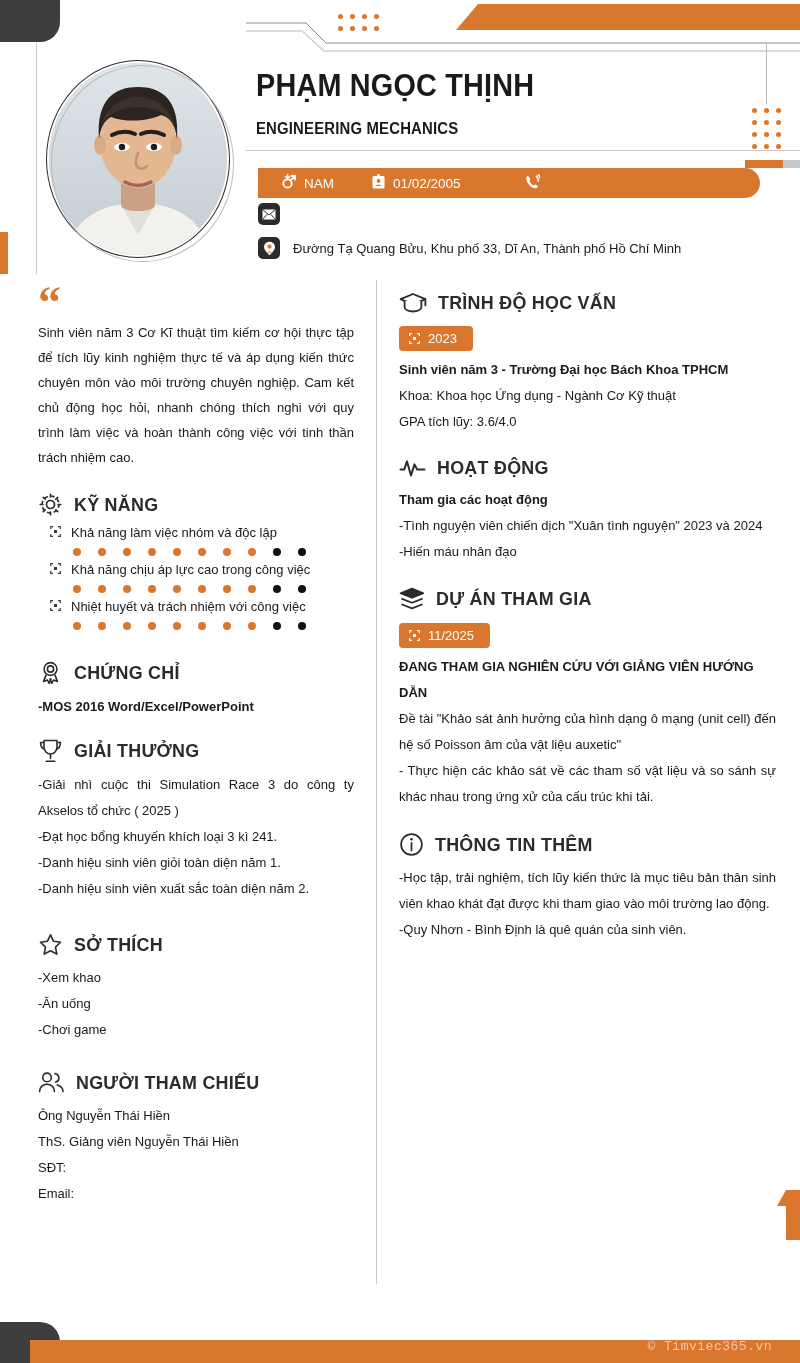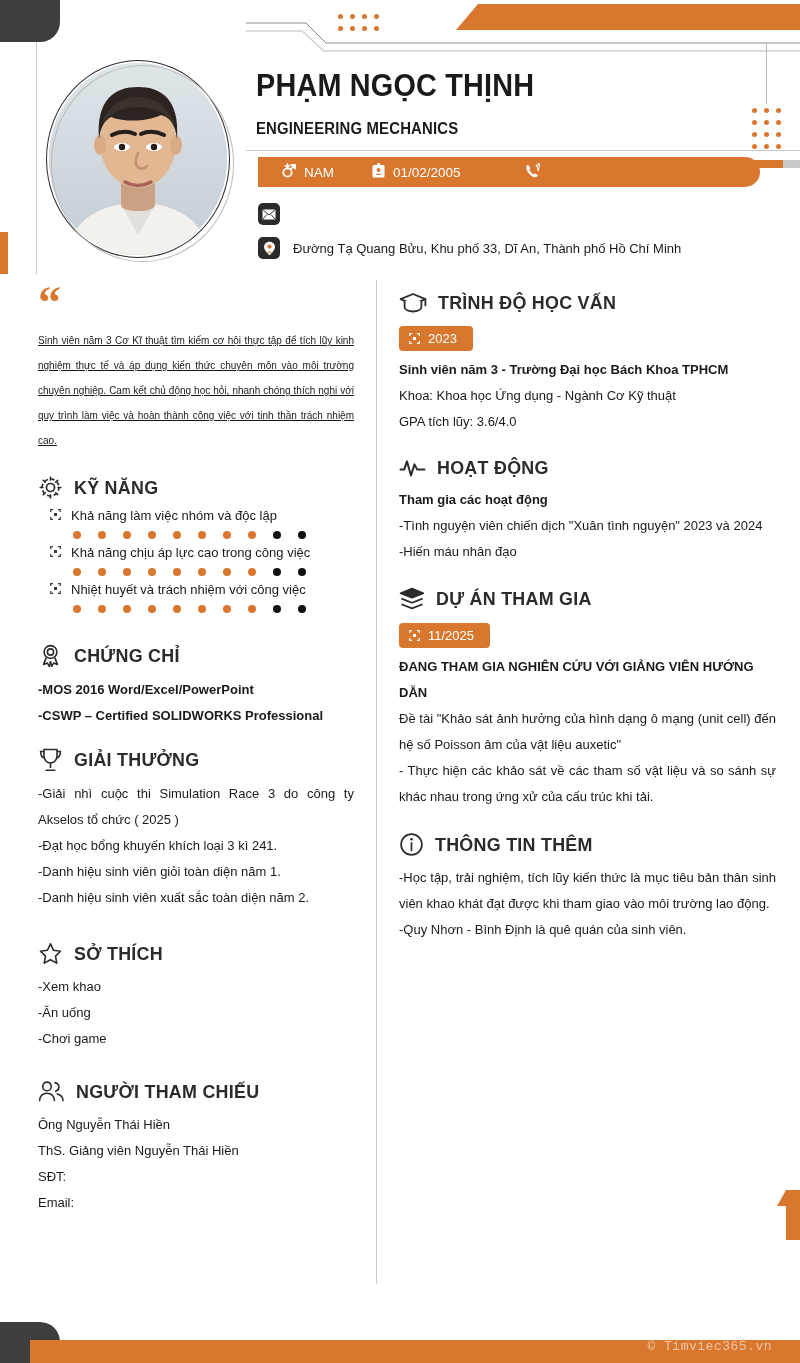--- a/index.html
+++ b/index.html
@@ -125,21 +125,21 @@
   }
   .job {
     position:absolute; left:256px; top:120px;
     font-size:16px; font-weight:bold; color:#1a1a1a;
     letter-spacing:.2px;
     transform: scaleX(.93); transform-origin:left center;
     white-space:nowrap;
   }
 
   .contact-bar {
-    position:absolute; left:258px; top:157px; width:502px; height:30px;
+    position:absolute; left:258px; top:168px; width:502px; height:30px;
     background:#d9772f; border-radius:0 15px 15px 0;
     display:flex; align-items:center;
   }
   .contact-bar .ci {
     display:flex; align-items:center; gap:8px; color:#fff;
     font-size:13.5px; white-space:nowrap;
   }
   .cb-gender { margin-left:24px; }
   .cb-dob    { margin-left:38px; }
   .cb-phone  { margin-left:64px; }
@@ -165,22 +165,22 @@
   .col-left  { width:376px; padding:0 22px 0 38px; position:relative; }
   .divider   { width:1px; background:#c9c9c9; margin-top:4px; height:1004px; }
   .col-right { width:423px; padding:0 24px 0 22px; position:relative; }
 
   .quote-mark {
     font-size:46px; line-height:26px; color:#d9772f;
     font-weight:bold; font-family:"Liberation Serif", serif;
     margin-top:14px; letter-spacing:-2px;
   }
   .summary {
-    font-size:10px; line-height:25px; color:#1a1a1a;
-    text-align:justify; margin-top:12px;text-decoration:underline;
+    font-size:13px; line-height:25px; color:#1a1a1a;
+    text-align:justify; margin-top:4px;
   }
 
   .sec-head {
     display:flex; align-items:center; gap:11px; margin-top:22px; margin-bottom:8px;
   }
   .sec-head .ic { flex:0 0 auto; display:flex; }
   .sec-head .ic svg { display:block; }
   .sec-title {
     font-size:19px; font-weight:bold; color:#2b2b2b; letter-spacing:.3px;
     transform:scaleX(.94); transform-origin:left center; white-space:nowrap;
@@ -467,21 +467,20 @@
           <svg width="25" height="26" viewBox="0 0 25 26" fill="none" stroke="#2b2b2b" stroke-width="1.6">
             <circle cx="12.5" cy="9" r="6.4"></circle>
             <circle cx="12.5" cy="9" r="3.1"></circle>
             <path d="M8.2 14.6 L5.6 21.4 L9.4 20 L11.2 23.4 L13.2 18.4" stroke-linejoin="round"></path>
             <path d="M16.8 14.6 L19.4 21.4 L15.6 20 L13.8 23.4 L11.8 18.4" stroke-linejoin="round"></path>
           </svg>
         </span>
         <span class="sec-title">CHỨNG CHỈ</span>
       </div>
       <div class="line b">-MOS 2016 Word/Excel/PowerPoint</div>
-      <div class="line b">-CSWP – Certified SOLIDWORKS Professional</div>
 
       <div class="sec-head" style="margin-top:18px">
         <span class="ic">
           <svg width="25" height="26" viewBox="0 0 25 26" fill="none" stroke="#2b2b2b" stroke-width="1.6">
             <path d="M6 2.5 H19 V9 C19 13.1 16.1 16 12.5 16 C8.9 16 6 13.1 6 9 Z" stroke-linejoin="round"></path>
             <path d="M6 4.5 H2.6 C2.6 8.6 4.4 10.6 6.6 11"></path>
             <path d="M19 4.5 H22.4 C22.4 8.6 20.6 10.6 18.4 11"></path>
             <path d="M12.5 16 V21"></path>
             <path d="M8.2 23.3 H16.8" stroke-linecap="round"></path>
           </svg>

